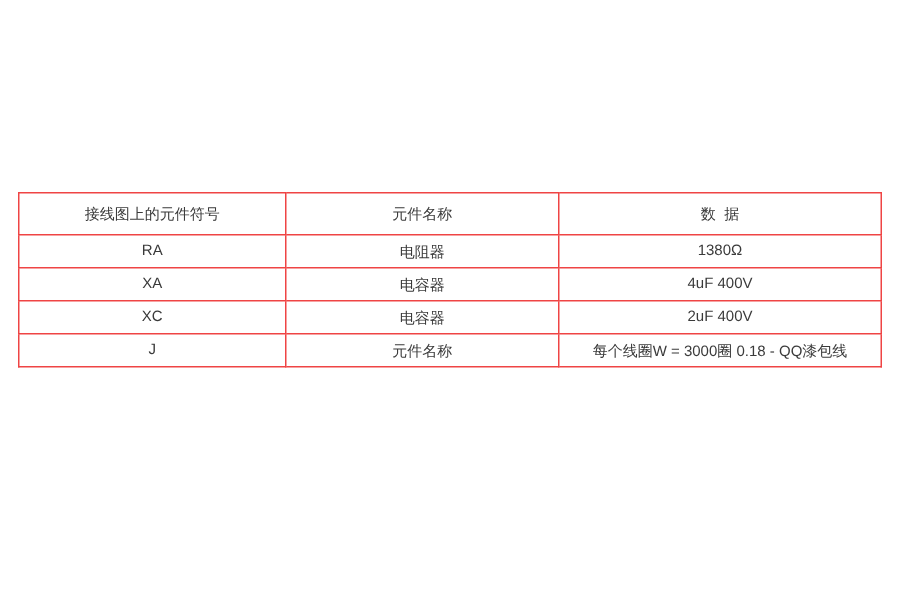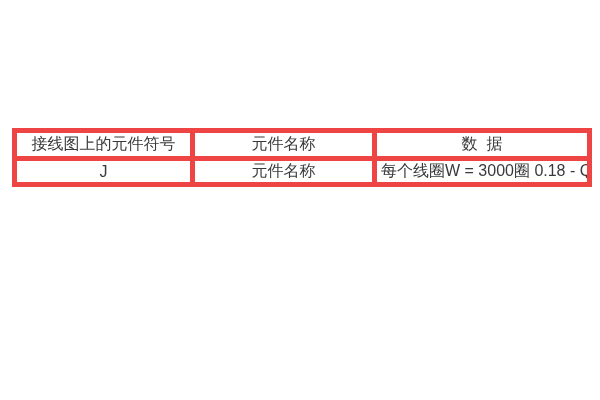--- a/index.html
+++ b/index.html
@@ -22,25 +22,25 @@
     position: absolute;
     left: 12px;
     top: 128px;
     width: 575px;
     border-collapse: collapse;
     table-layout: fixed;
     background: #ffffff;
   }
   .spec-table th,
   .spec-table td {
-    border: 5px solid #ef4444;
+    border: 1px solid #ef4444;
     text-align: center;
     vertical-align: middle;
     color: #3a3a3a;
-    font-size: 16px;
+    font-size: 10px;
     font-weight: normal;
     padding: 0 4px;
     white-space: pre;
     overflow: hidden;
   }
   .spec-table th { height: 28px; }
   .spec-table td { height: 22px; }
   .spec-table { border: 1px solid #6f6f6f; }
 </style>
 </head>
@@ -55,19 +55,34 @@
     </colgroup>
     <thead>
       <tr>
         <th>接线图上的元件符号</th>
         <th>元件名称</th>
         <th>数  据</th>
       </tr>
     </thead>
     <tbody>
       <tr>
+        <td>RA</td>
+        <td>电阻器</td>
+        <td>1380Ω</td>
+      </tr>
+      <tr>
+        <td>XA</td>
+        <td>电容器</td>
+        <td>4uF 400V</td>
+      </tr>
+      <tr>
+        <td>XC</td>
+        <td>电容器</td>
+        <td>2uF 400V</td>
+      </tr>
+      <tr>
         <td>J</td>
         <td>元件名称</td>
         <td>每个线圈W = 3000圈 0.18 - QQ漆包线</td>
       </tr>
     </tbody>
   </table>
 </div>
 
 </body></html>

